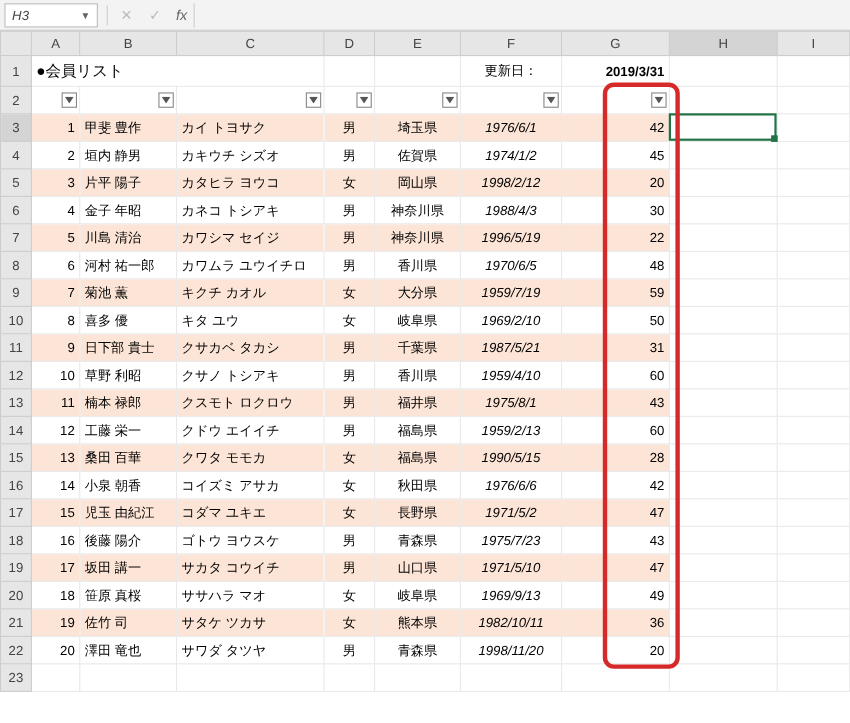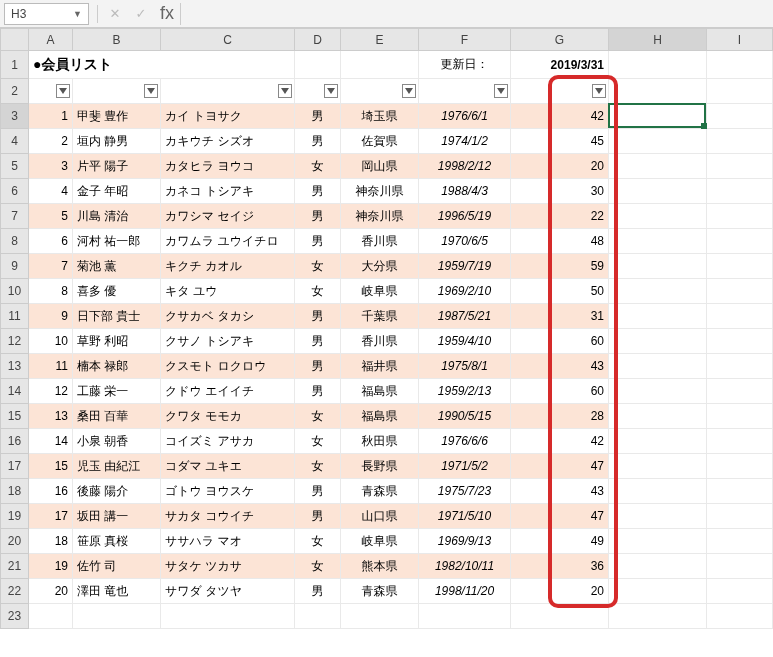--- a/index.html
+++ b/index.html
@@ -16,30 +16,31 @@
     border-bottom: 1px solid #ccc;
     display: flex;
     align-items: center;
     background: #f3f3f3;
   }
   .namebox {
     width: 85px; height: 22px; margin: 3px 4px;
     border: 1px solid #bbb; background: #fff;
     display: flex; align-items: center; padding: 0 6px;
     justify-content: space-between;
+    font-style: italic;
   }
   .namebox span { font-size: 12px; color: #444; }
   .namebox .dd { font-size: 9px; color: #666; }
   .fbar-btn {
     width: 26px; height: 22px; display: flex; align-items: center; justify-content: center;
     color: #aaa; font-size: 13px;
   }
   .fbar-btn.cancel { color: #bbb; }
   .fbar-btn.ok { color: #bbb; }
-  .fx { color: #666; margin-left: 6px; font-size: 18px; }
+  .fx { font-style: italic; color: #666; margin-left: 6px; font-size: 13px; }
   .grid { position: relative; }
   table { border-collapse: collapse; table-layout: fixed; }
   col.rh { width: 28px; }
   col.cA { width: 44px; }
   col.cB { width: 88px; }
   col.cC { width: 134px; }
   col.cD { width: 46px; }
   col.cE { width: 78px; }
   col.cF { width: 92px; }
   col.cG { width: 98px; }
@@ -52,21 +53,21 @@
   }
   th.colhdr.active { background: #d4d4d4; }
   td.rowhdr.active { background: #d4d4d4; }
   td.cell {
     border: 1px solid #e9e9e9;
     height: 25px; padding: 0 4px;
     white-space: nowrap; overflow: hidden;
     background: #fff;
   }
   tr.r1 td.cell { height: 28px; }
-  .title { font-weight: bold; font-size: 14px; }
+  .title { font-weight: normal; font-size: 14px; }
   .upd-label { text-align: center; font-weight: normal; }
   .upd-date { text-align: right; font-weight: bold; }
   
   .thdr {
     background: #ed7d31; color: #fff; position: relative;
     border: 1px solid #fff; padding: 0 4px;
   }
   .thdr .lbl { }
   .filterbtn {
     position: absolute; right: 2px; top: 50%; transform: translateY(-50%);

